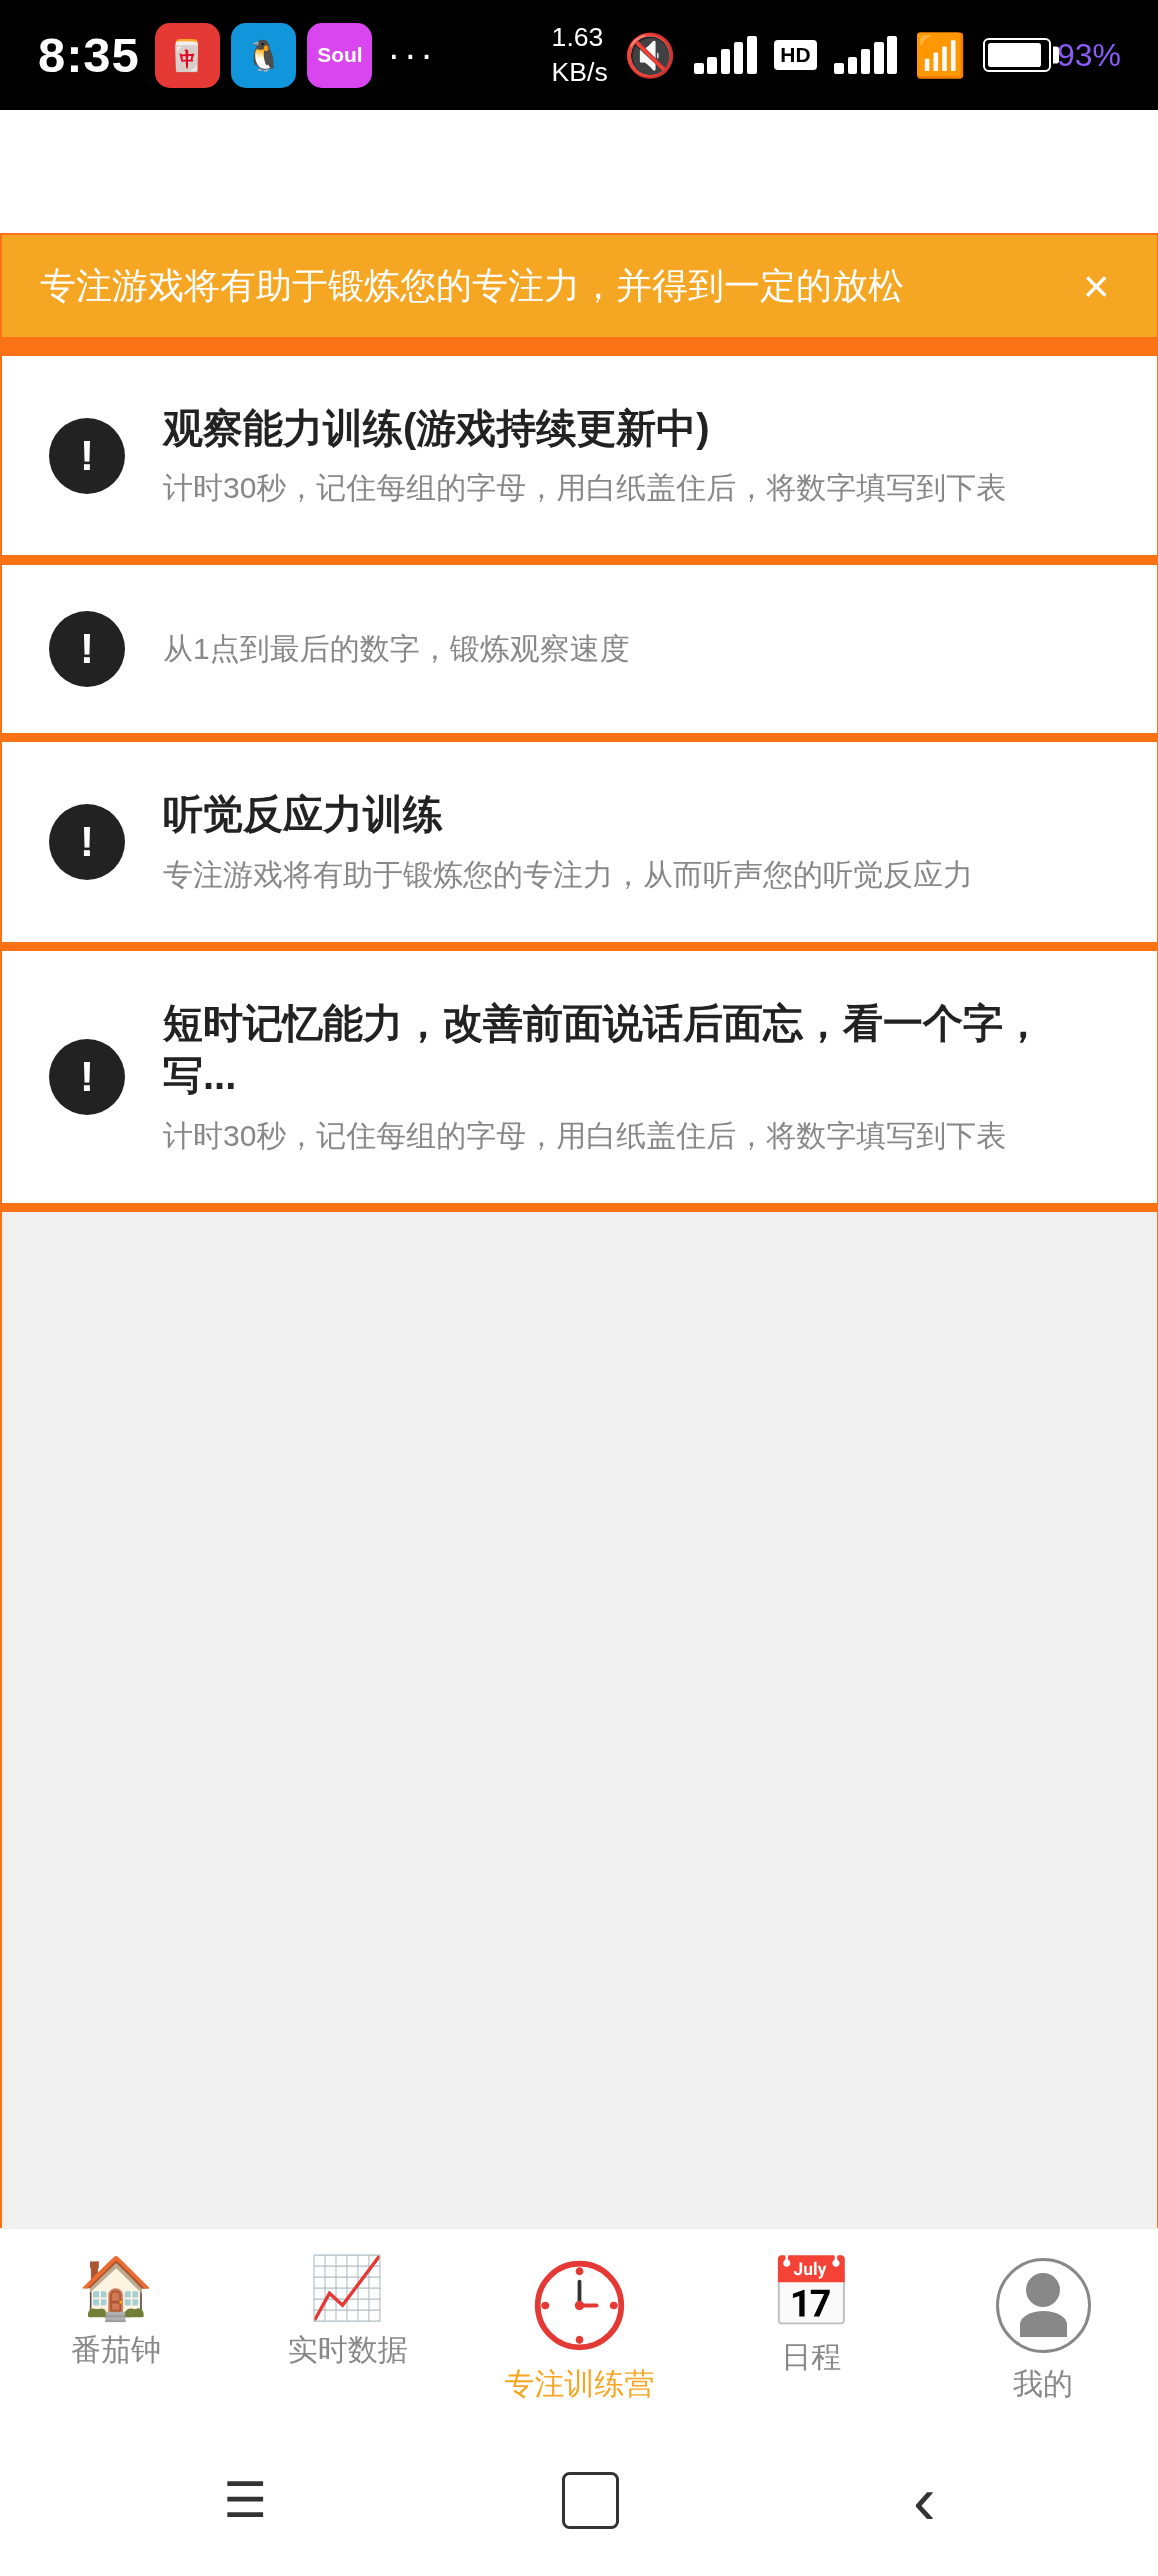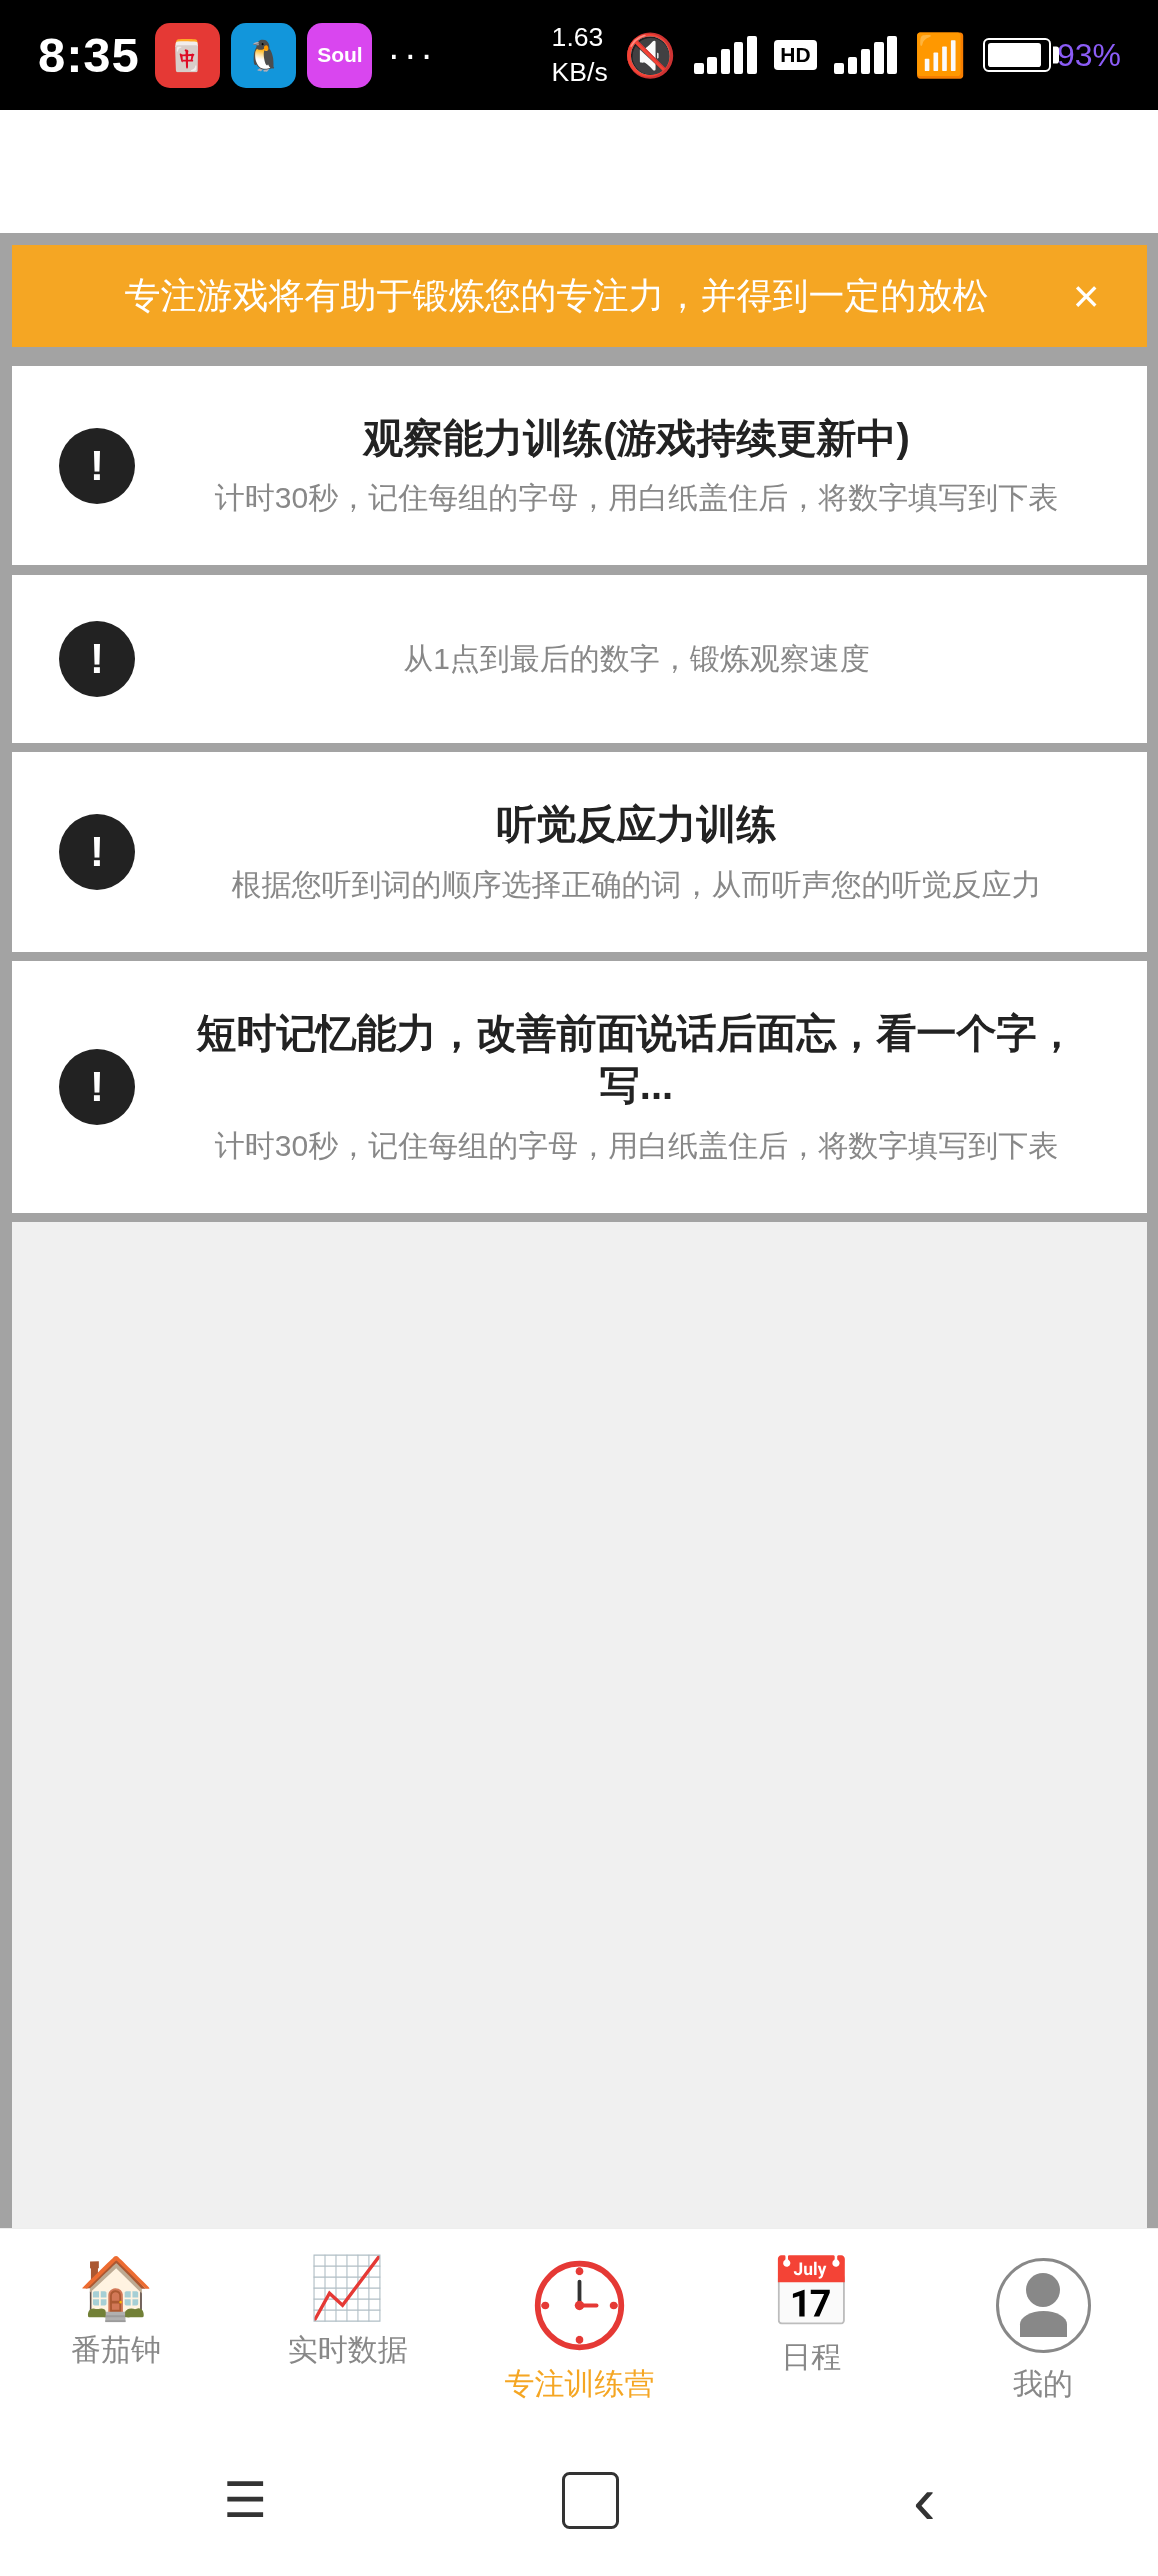--- a/index.html
+++ b/index.html
@@ -164,23 +164,22 @@
     
     .top-bar {
       width: 100%;
       height: 123px;
       background: #fff;
     }
 
     
     .main-content {
       width: 100%;
-      padding: 12px;
-      background: #a3a3a3;
-      text-align: center;
+      padding: 2px;
+      background: #f97316;
     }
 
     
     .yellow-banner {
       background: #f5a623;
       width: 100%;
       padding: 26.6px 38px 26.6px 38px;
       display: flex;
       align-items: center;
       justify-content: space-between;
@@ -429,21 +428,21 @@
         <div class="card-desc">从1点到最后的数字，锻炼观察速度</div>
       </div>
     </div>
 
     <div class="game-card">
       <div class="alert-icon">
         <span>!</span>
       </div>
       <div class="card-text">
         <div class="card-title">听觉反应力训练</div>
-        <div class="card-desc">根据您听到词的顺序选择正确的词，从而听声您的听觉反应力</div>
+        <div class="card-desc">专注游戏将有助于锻炼您的专注力，从而听声您的听觉反应力</div>
       </div>
     </div>
 
     <div class="game-card">
       <div class="alert-icon">
         <span>!</span>
       </div>
       <div class="card-text">
         <div class="card-title">短时记忆能力，改善前面说话后面忘，看一个字，写...</div>
         <div class="card-desc">计时30秒，记住每组的字母，用白纸盖住后，将数字填写到下表</div>

